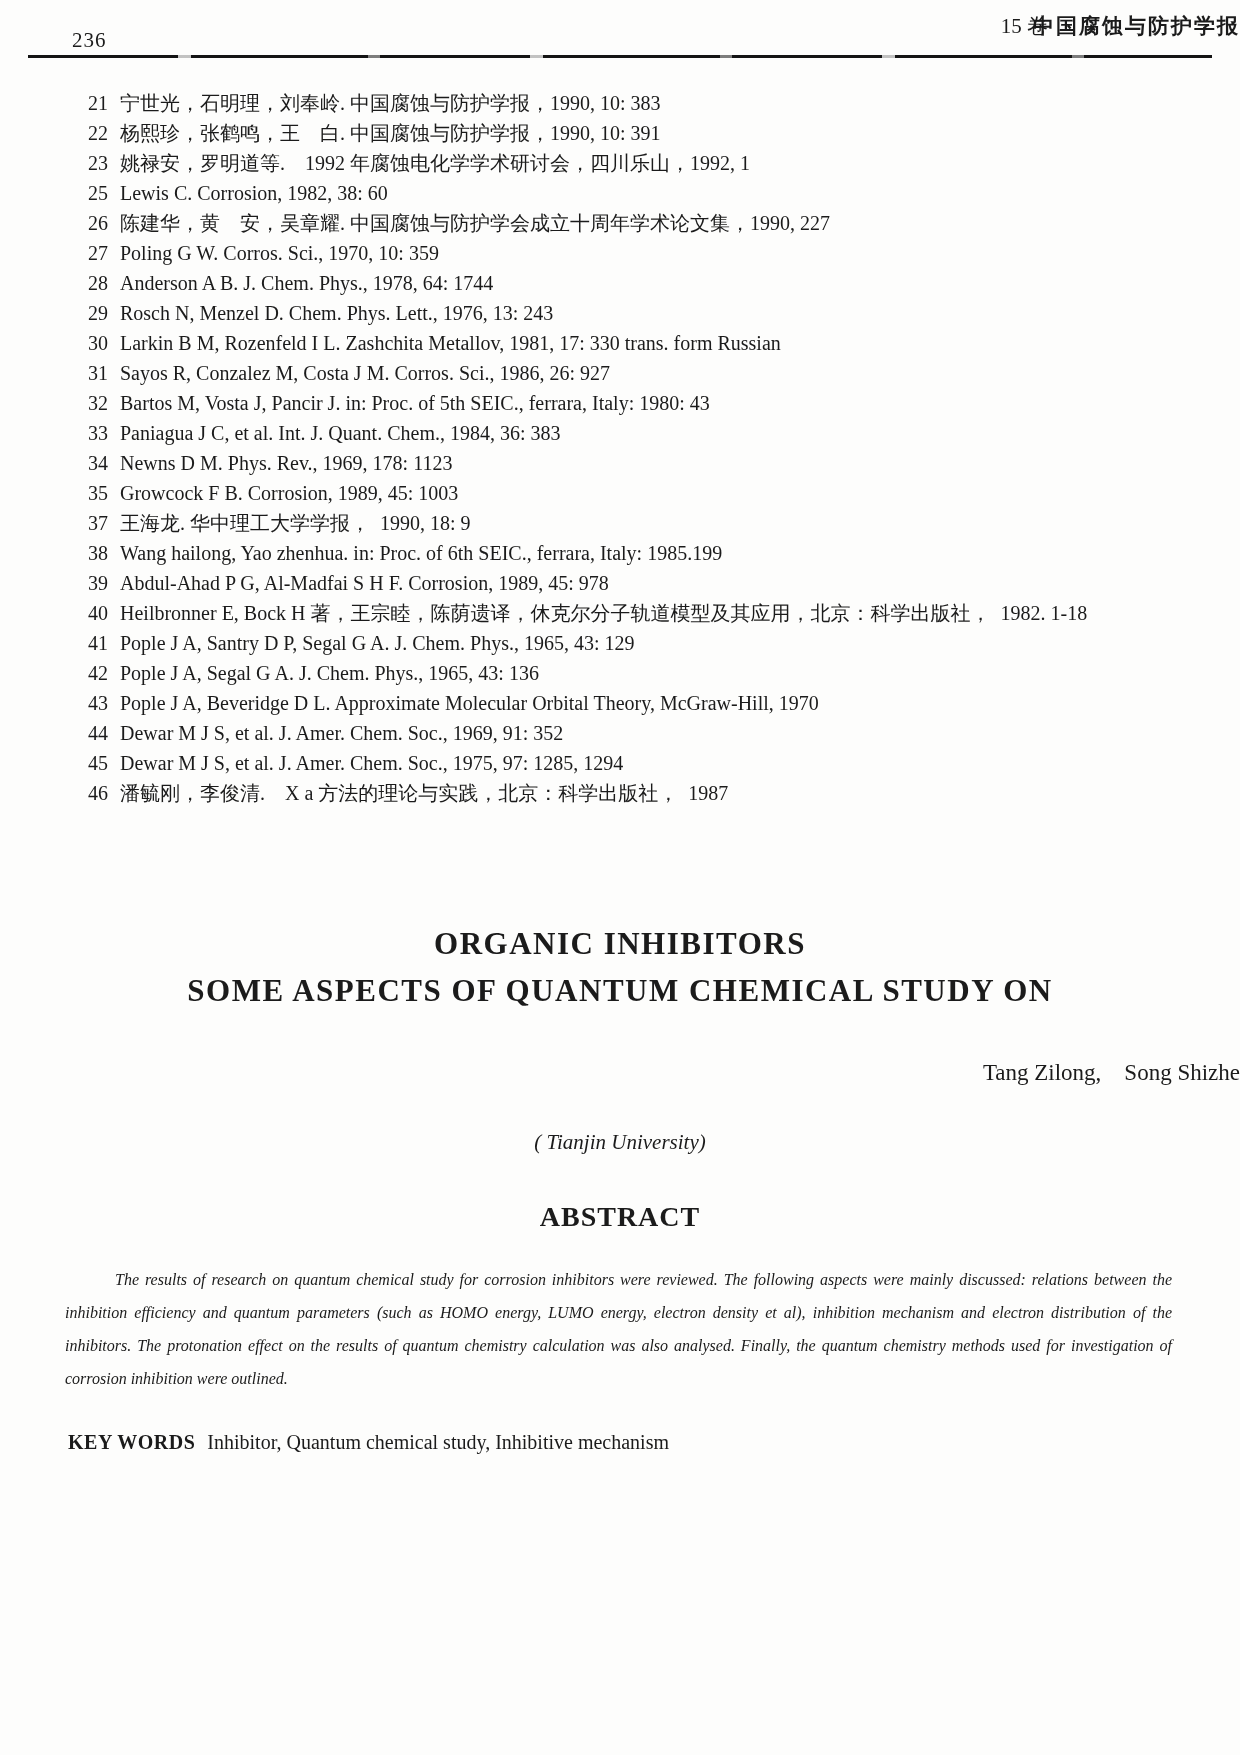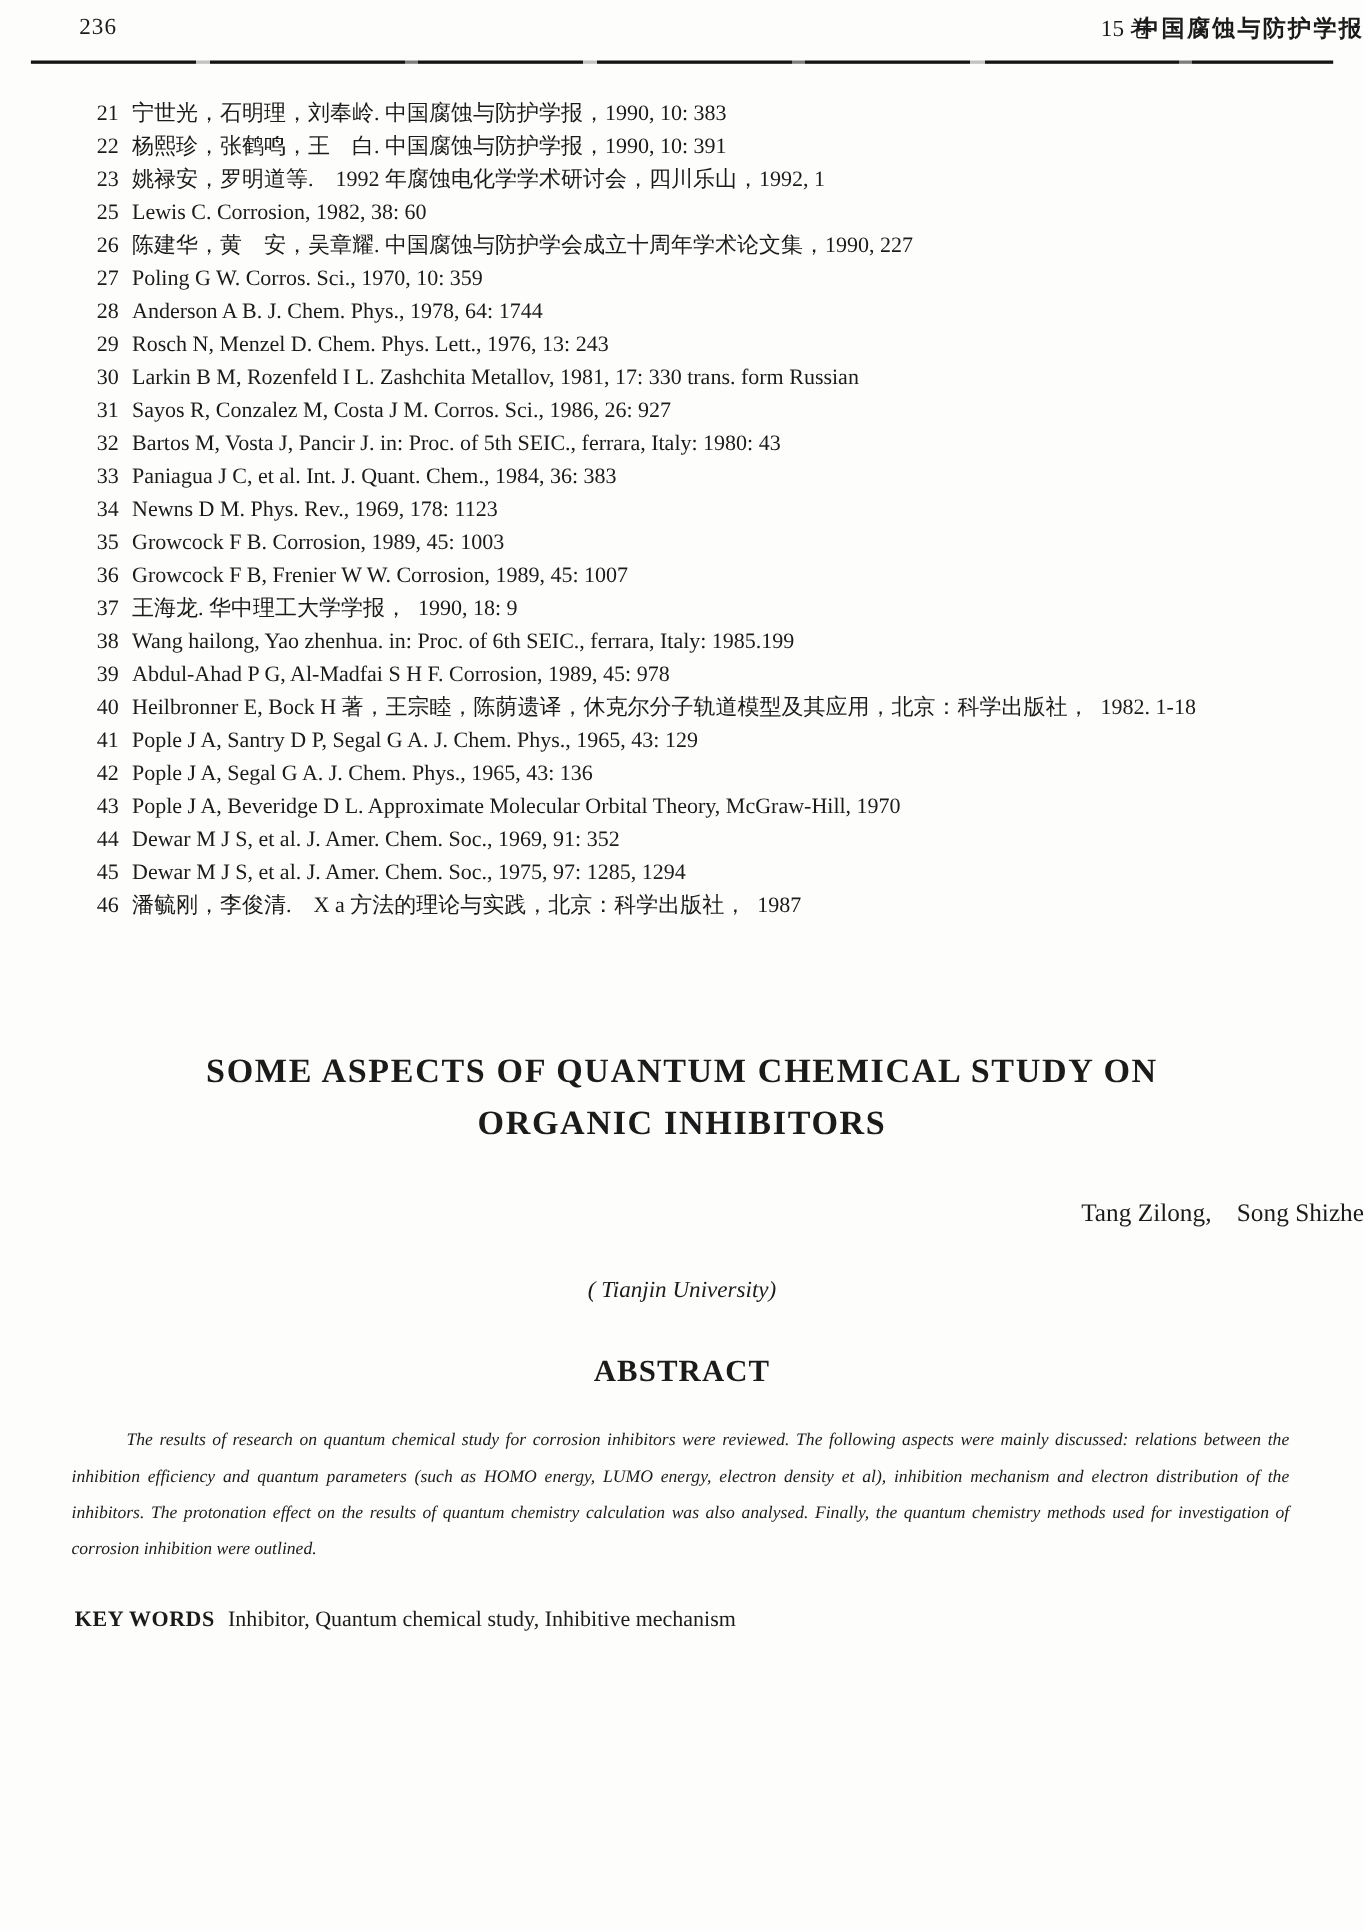--- a/index.html
+++ b/index.html
@@ -14,21 +14,21 @@
     overflow: hidden;
     box-sizing: border-box;
   }
   
   .running-head {
     position: relative;
     padding: 14px 192px 0 72px;
     height: 30px;
     font-size: 21px;
   }
-  .running-head .pagenum { position: absolute; left: 72px; top: 12px; letter-spacing: 1px; }
+  .running-head .pagenum { position: absolute; left: 72px; top: 28px; letter-spacing: 1px; }
   .running-head .journal {
     position: absolute; left: 0; right: 0; top: 12px;
     text-align: right; font-weight: bold; font-size: 21px; letter-spacing: 2px;
   }
   .running-head .volume { position: absolute; right: 192px; top: 12px; }
   .head-rule {
     margin: 10px 28px 0 28px;
     height: 4px;
     background:
       repeating-linear-gradient(90deg,
@@ -168,24 +168,20 @@
   <div class="ref-row">
     <span class="ref-num">34</span>
     <span class="ref-text">Newns D M. Phys. Rev., 1969, 178: 1123</span>
   </div>
 
   <div class="ref-row">
     <span class="ref-num">35</span>
     <span class="ref-text">Growcock F B. Corrosion, 1989, 45: 1003</span>
   </div>
 
-  <div class="ref-row">
-    <span class="ref-num">36</span>
-    <span class="ref-text">Growcock F B, Frenier W W. Corrosion, 1989, 45: 1007</span>
-  </div>
 
   <div class="ref-row">
     <span class="ref-num">37</span>
     <span class="ref-text">王海龙. 华中理工大学学报， 1990, 18: 9</span>
   </div>
 
   <div class="ref-row">
     <span class="ref-num">38</span>
     <span class="ref-text">Wang hailong, Yao zhenhua. in: Proc. of 6th SEIC., ferrara, Italy: 1985.199</span>
   </div>
@@ -225,22 +221,22 @@
     <span class="ref-text">Dewar M J S, et al. J. Amer. Chem. Soc., 1975, 97: 1285, 1294</span>
   </div>
 
   <div class="ref-row">
     <span class="ref-num">46</span>
     <span class="ref-text">潘毓刚，李俊清.　X a 方法的理论与实践，北京：科学出版社， 1987</span>
   </div>
 </div>
 
   <div class="article-title">
+    <div>ORGANIC INHIBITORS</div>
     <div>SOME ASPECTS OF QUANTUM CHEMICAL STUDY ON</div>
-    <div>ORGANIC INHIBITORS</div>
   </div>
 
   <div class="authors">Tang Zilong, Song Shizhe</div>
 
   <div class="affiliation">( Tianjin University)</div>
 
   <div class="abstract-heading">ABSTRACT</div>
 
   <div class="abstract-body">The results of research on quantum chemical study for corrosion inhibitors were reviewed. The following aspects were mainly discussed: relations between the inhibition efficiency and quantum parameters (such as HOMO energy, LUMO energy, electron density et al), inhibition mechanism and electron distribution of the inhibitors. The protonation effect on the results of quantum chemistry calculation was also analysed. Finally, the quantum chemistry methods used for investigation of corrosion inhibition were outlined.</div>
 

